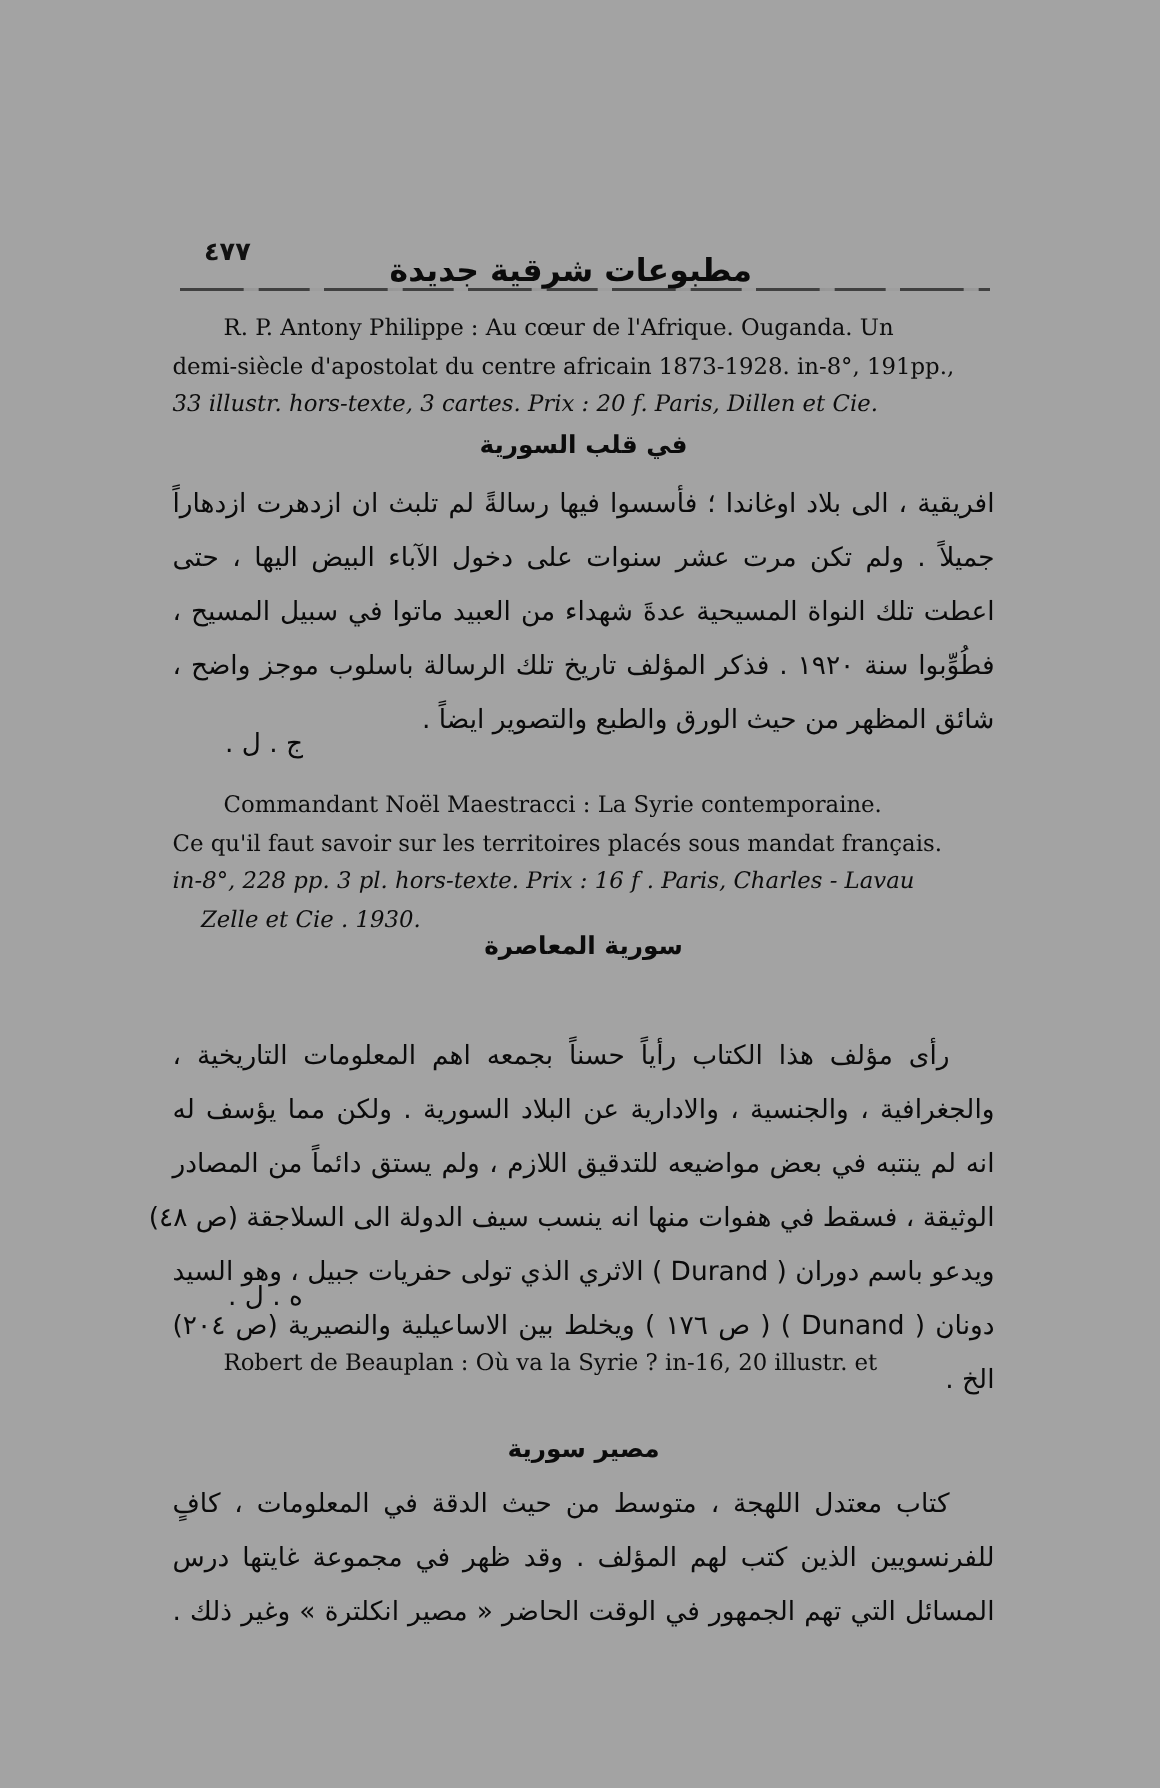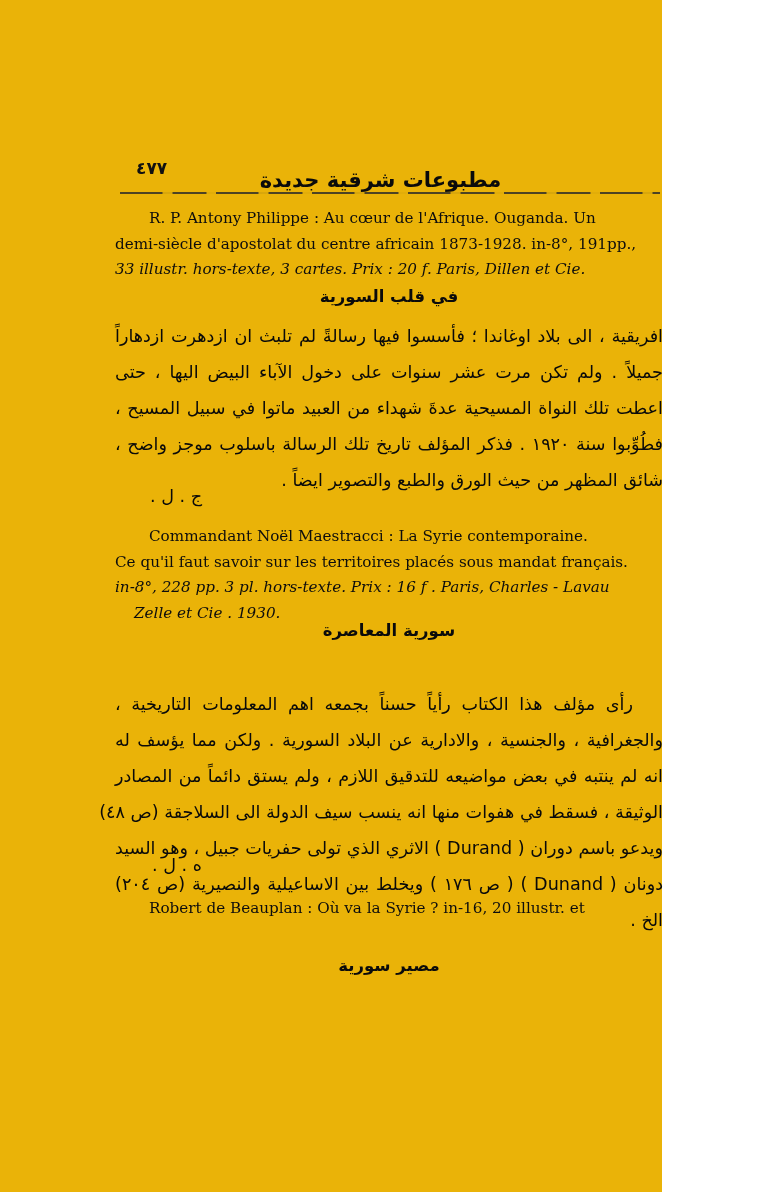--- a/index.html
+++ b/index.html
@@ -13,23 +13,23 @@
     position: relative;
     overflow: hidden;
     font-family: "DejaVu Sans", sans-serif;
     color: #000000;
     -webkit-font-smoothing: antialiased;
   }
 
   .page {
     position: absolute;
     left: 0; top: 0;
-    width: 662px;
+    width: 773px;
     height: 1192px;
-    background: #eab308;
+    background: #a3a3a3;
   }
 
   
   .runhead {
     position: absolute;
     left: 118px;
     top: 152px;
     width: 545px;
     height: 32px;
   }
@@ -180,14 +180,19 @@
   </div>
 
   <div class="sig" style="left:152px; top:855px;">ه . ل .</div>
 
   <div class="block cite" style="top:896px;">
     <span class="ln ln1">Robert de Beauplan : Où va la Syrie ? in-16, 20 illustr. et</span>
   </div>
 
   <div class="block arhead" style="top:955px;">مصير سورية</div>
 
+  <div class="block arbody" style="top:985px;">
+    <span class="ln ln1">كتاب معتدل اللهجة ، متوسط من حيث الدقة في المعلومات ، كافٍ</span>
+    <span class="ln">للفرنسويين الذين كتب لهم المؤلف . وقد ظهر في مجموعة غايتها درس</span>
+    <span class="ln">المسائل التي تهم الجمهور في الوقت الحاضر « مصير انكلترة » وغير ذلك .</span>
+  </div>
 
 </div>
 
 </body></html>

